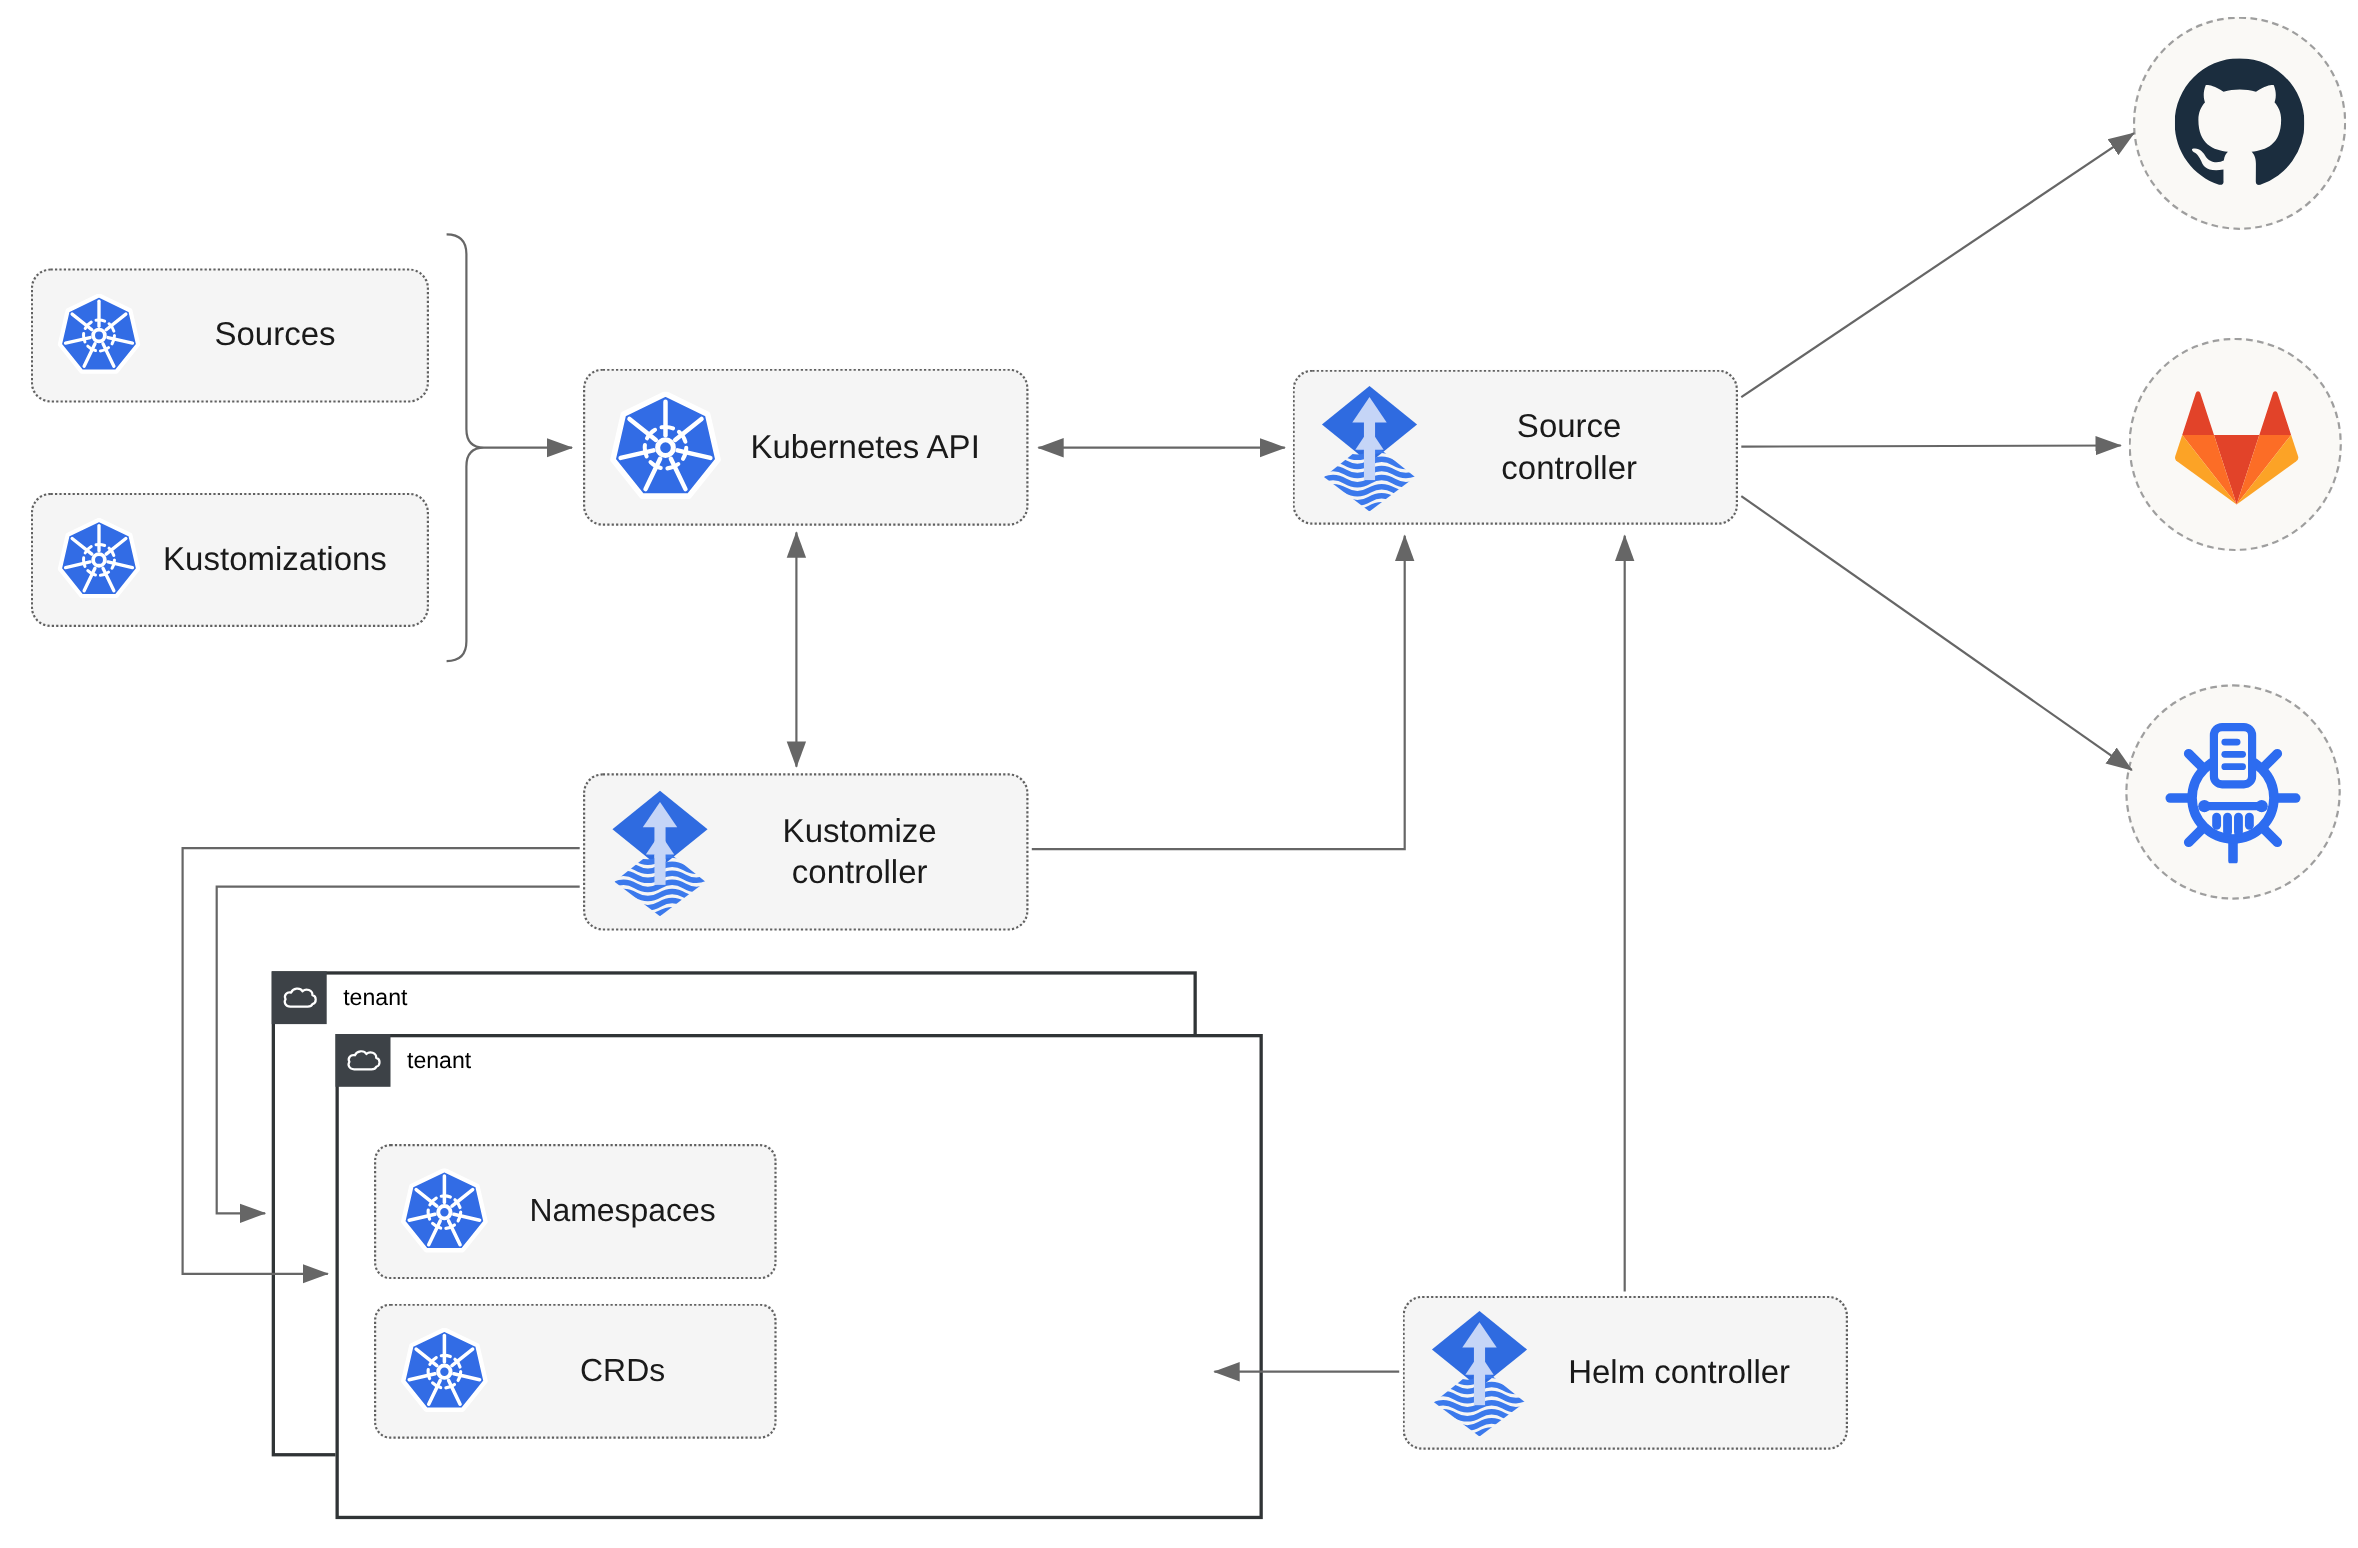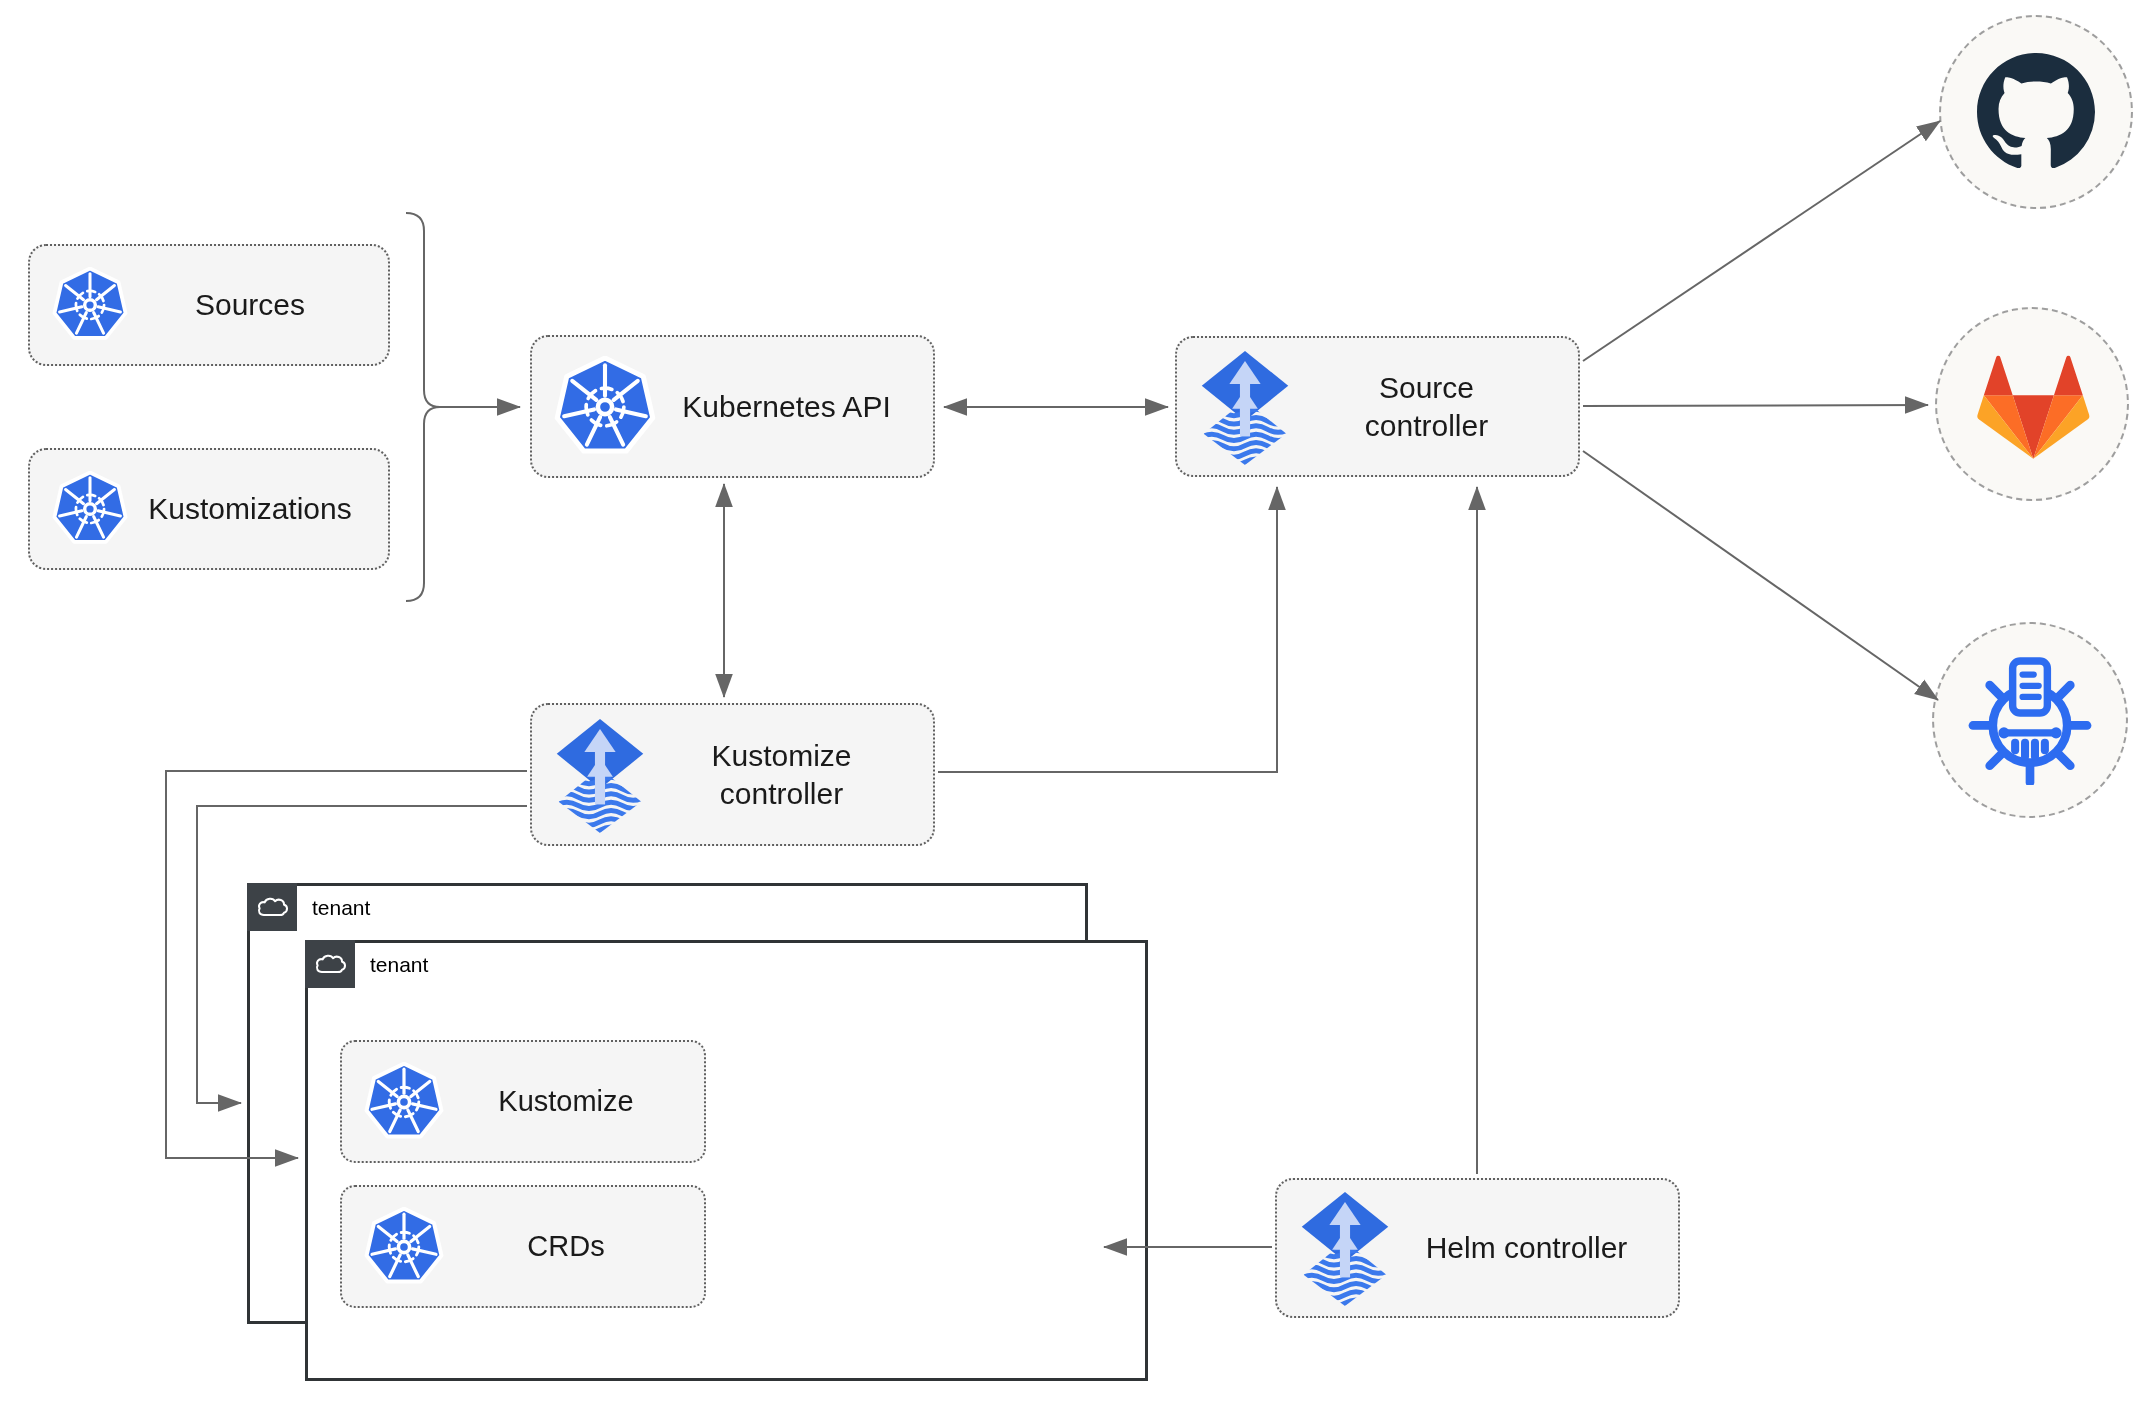--- a/index.html
+++ b/index.html
@@ -249,21 +249,21 @@
     </span>
   </div>
 
   <div class="node small-node" style="left:340px; top:1040px; width:366px; height:123px;">
     <span class="icon">
       <svg width="80" height="80">
           <use href="#sym-k8s"></use>
         </svg>
     </span>
     <span class="label">
-      <span class="txt">Kustomize</span>
+      <span class="txt">Namespaces</span>
     </span>
   </div>
 
 
   <div class="node small-node" style="left:340px; top:1185px; width:366px; height:123px;">
     <span class="icon">
       <svg width="80" height="80">
           <use href="#sym-k8s"></use>
         </svg>
     </span>

